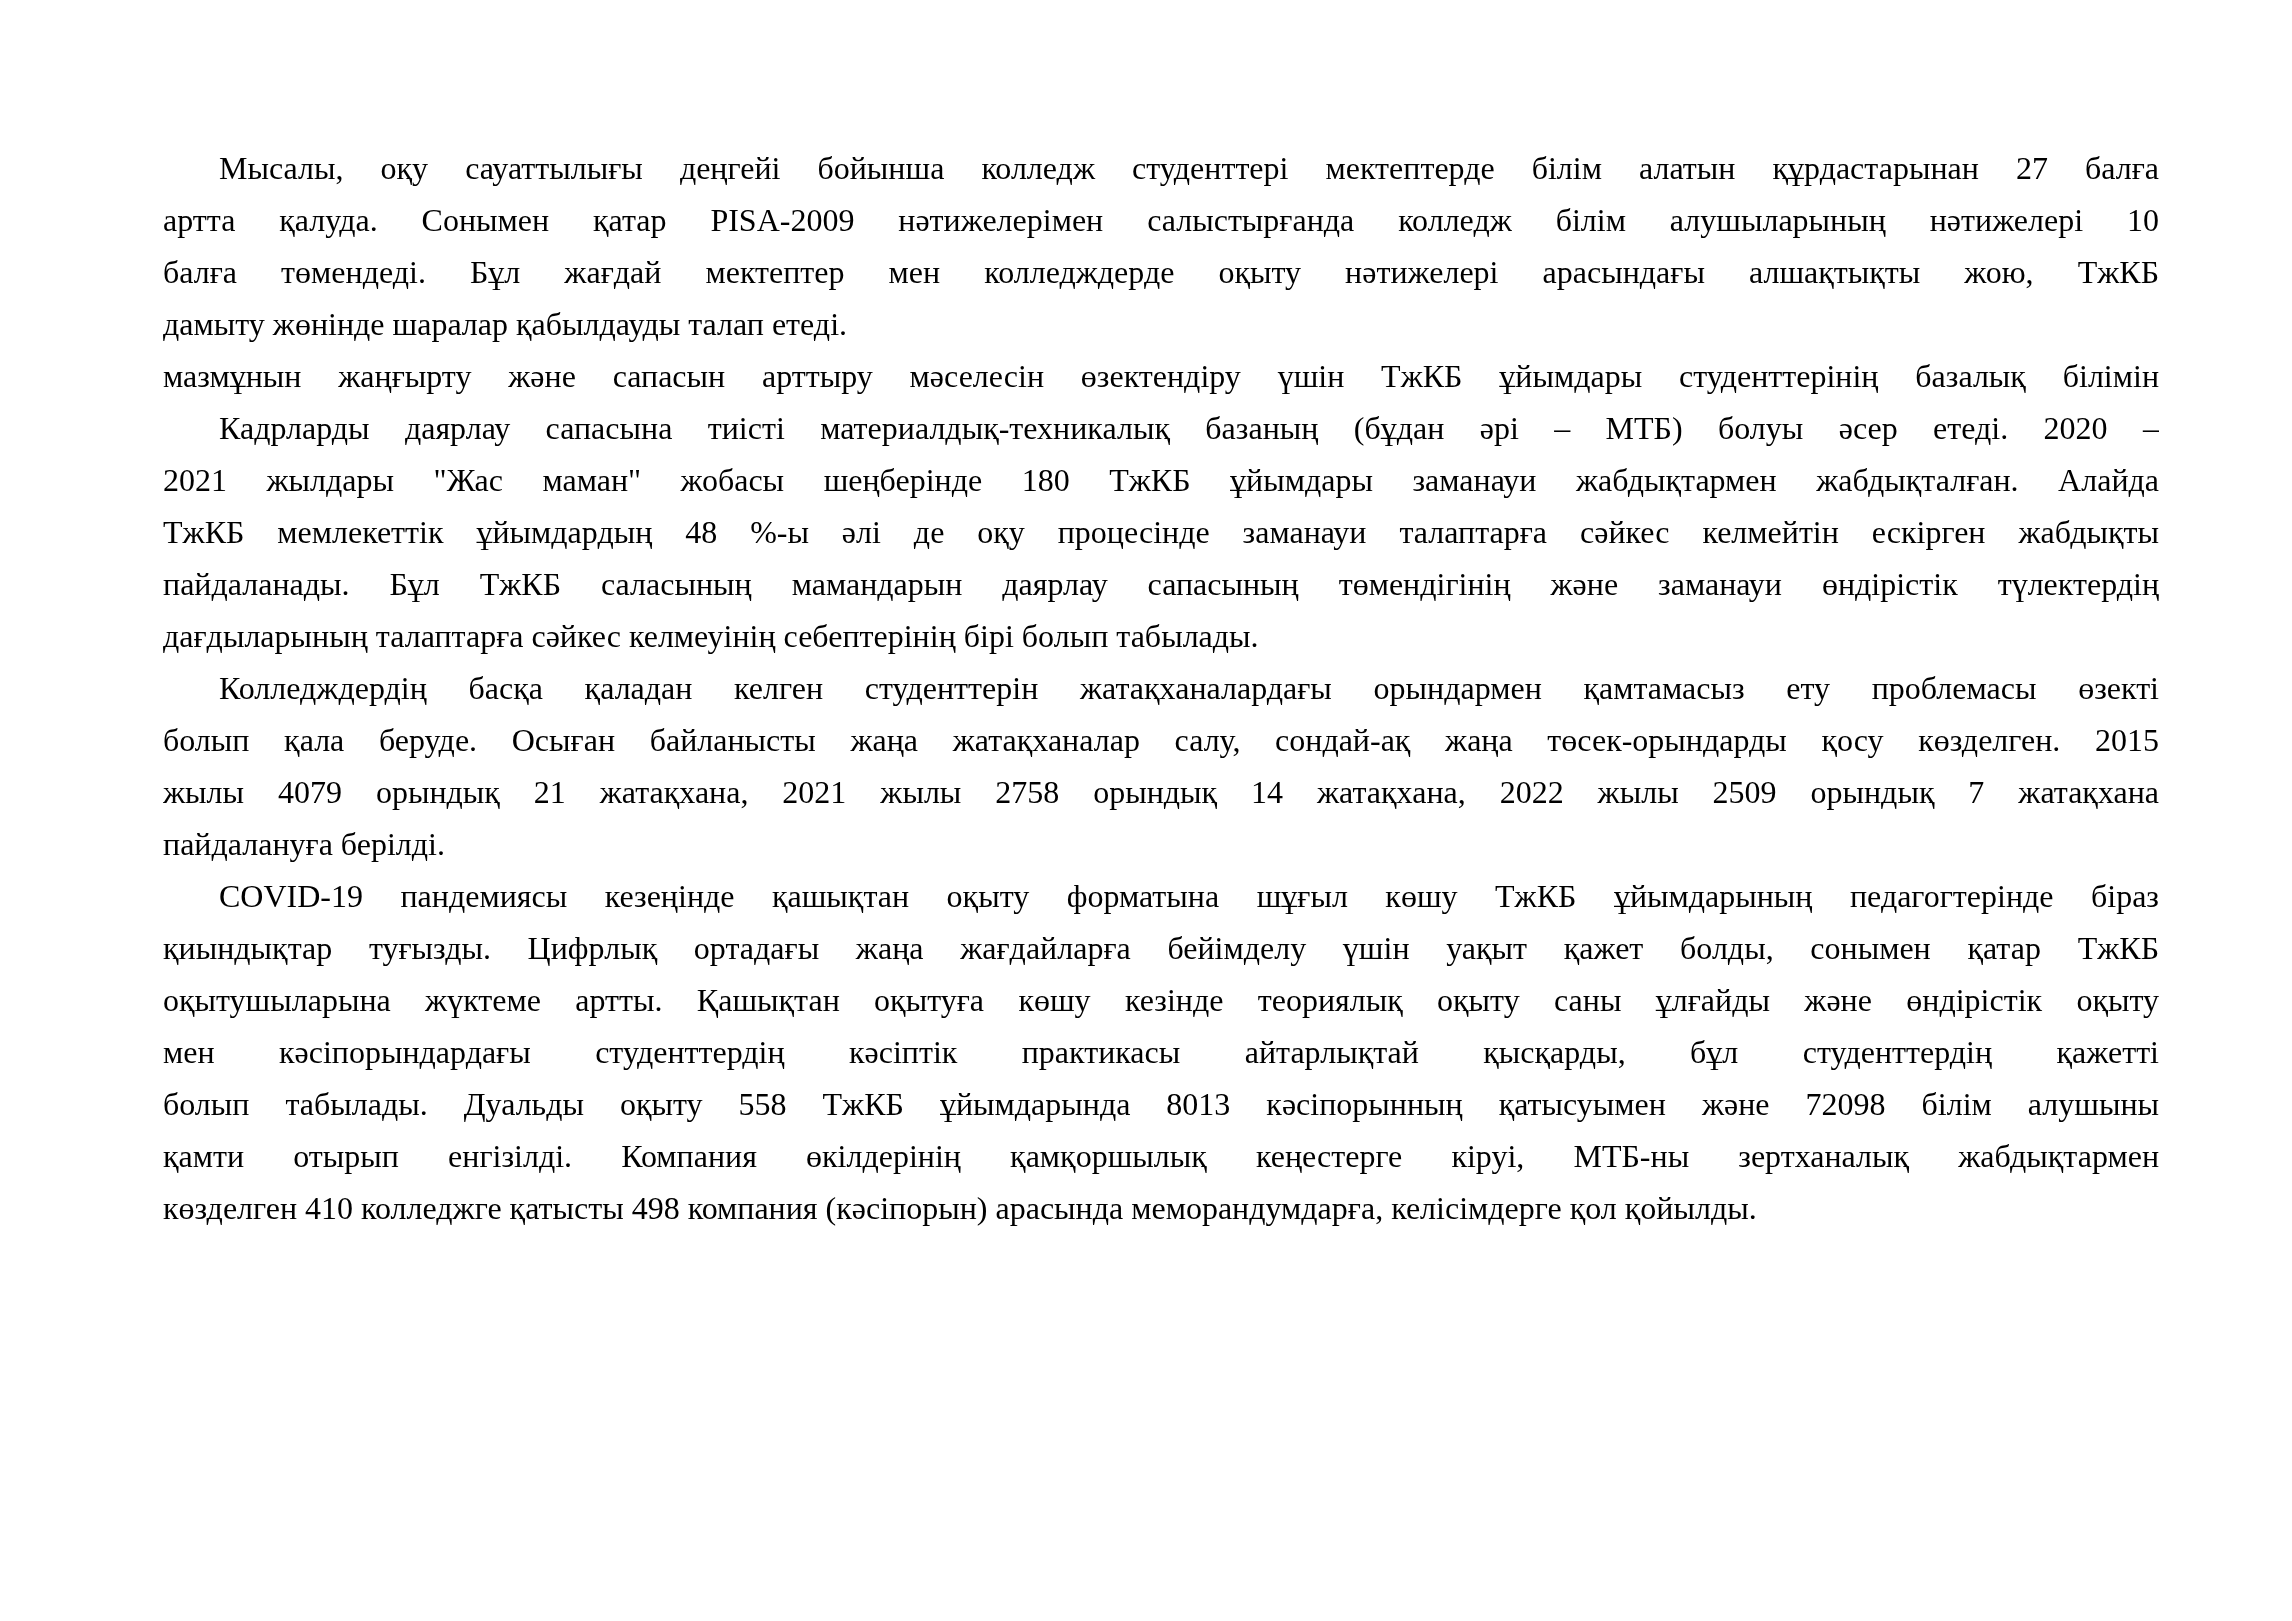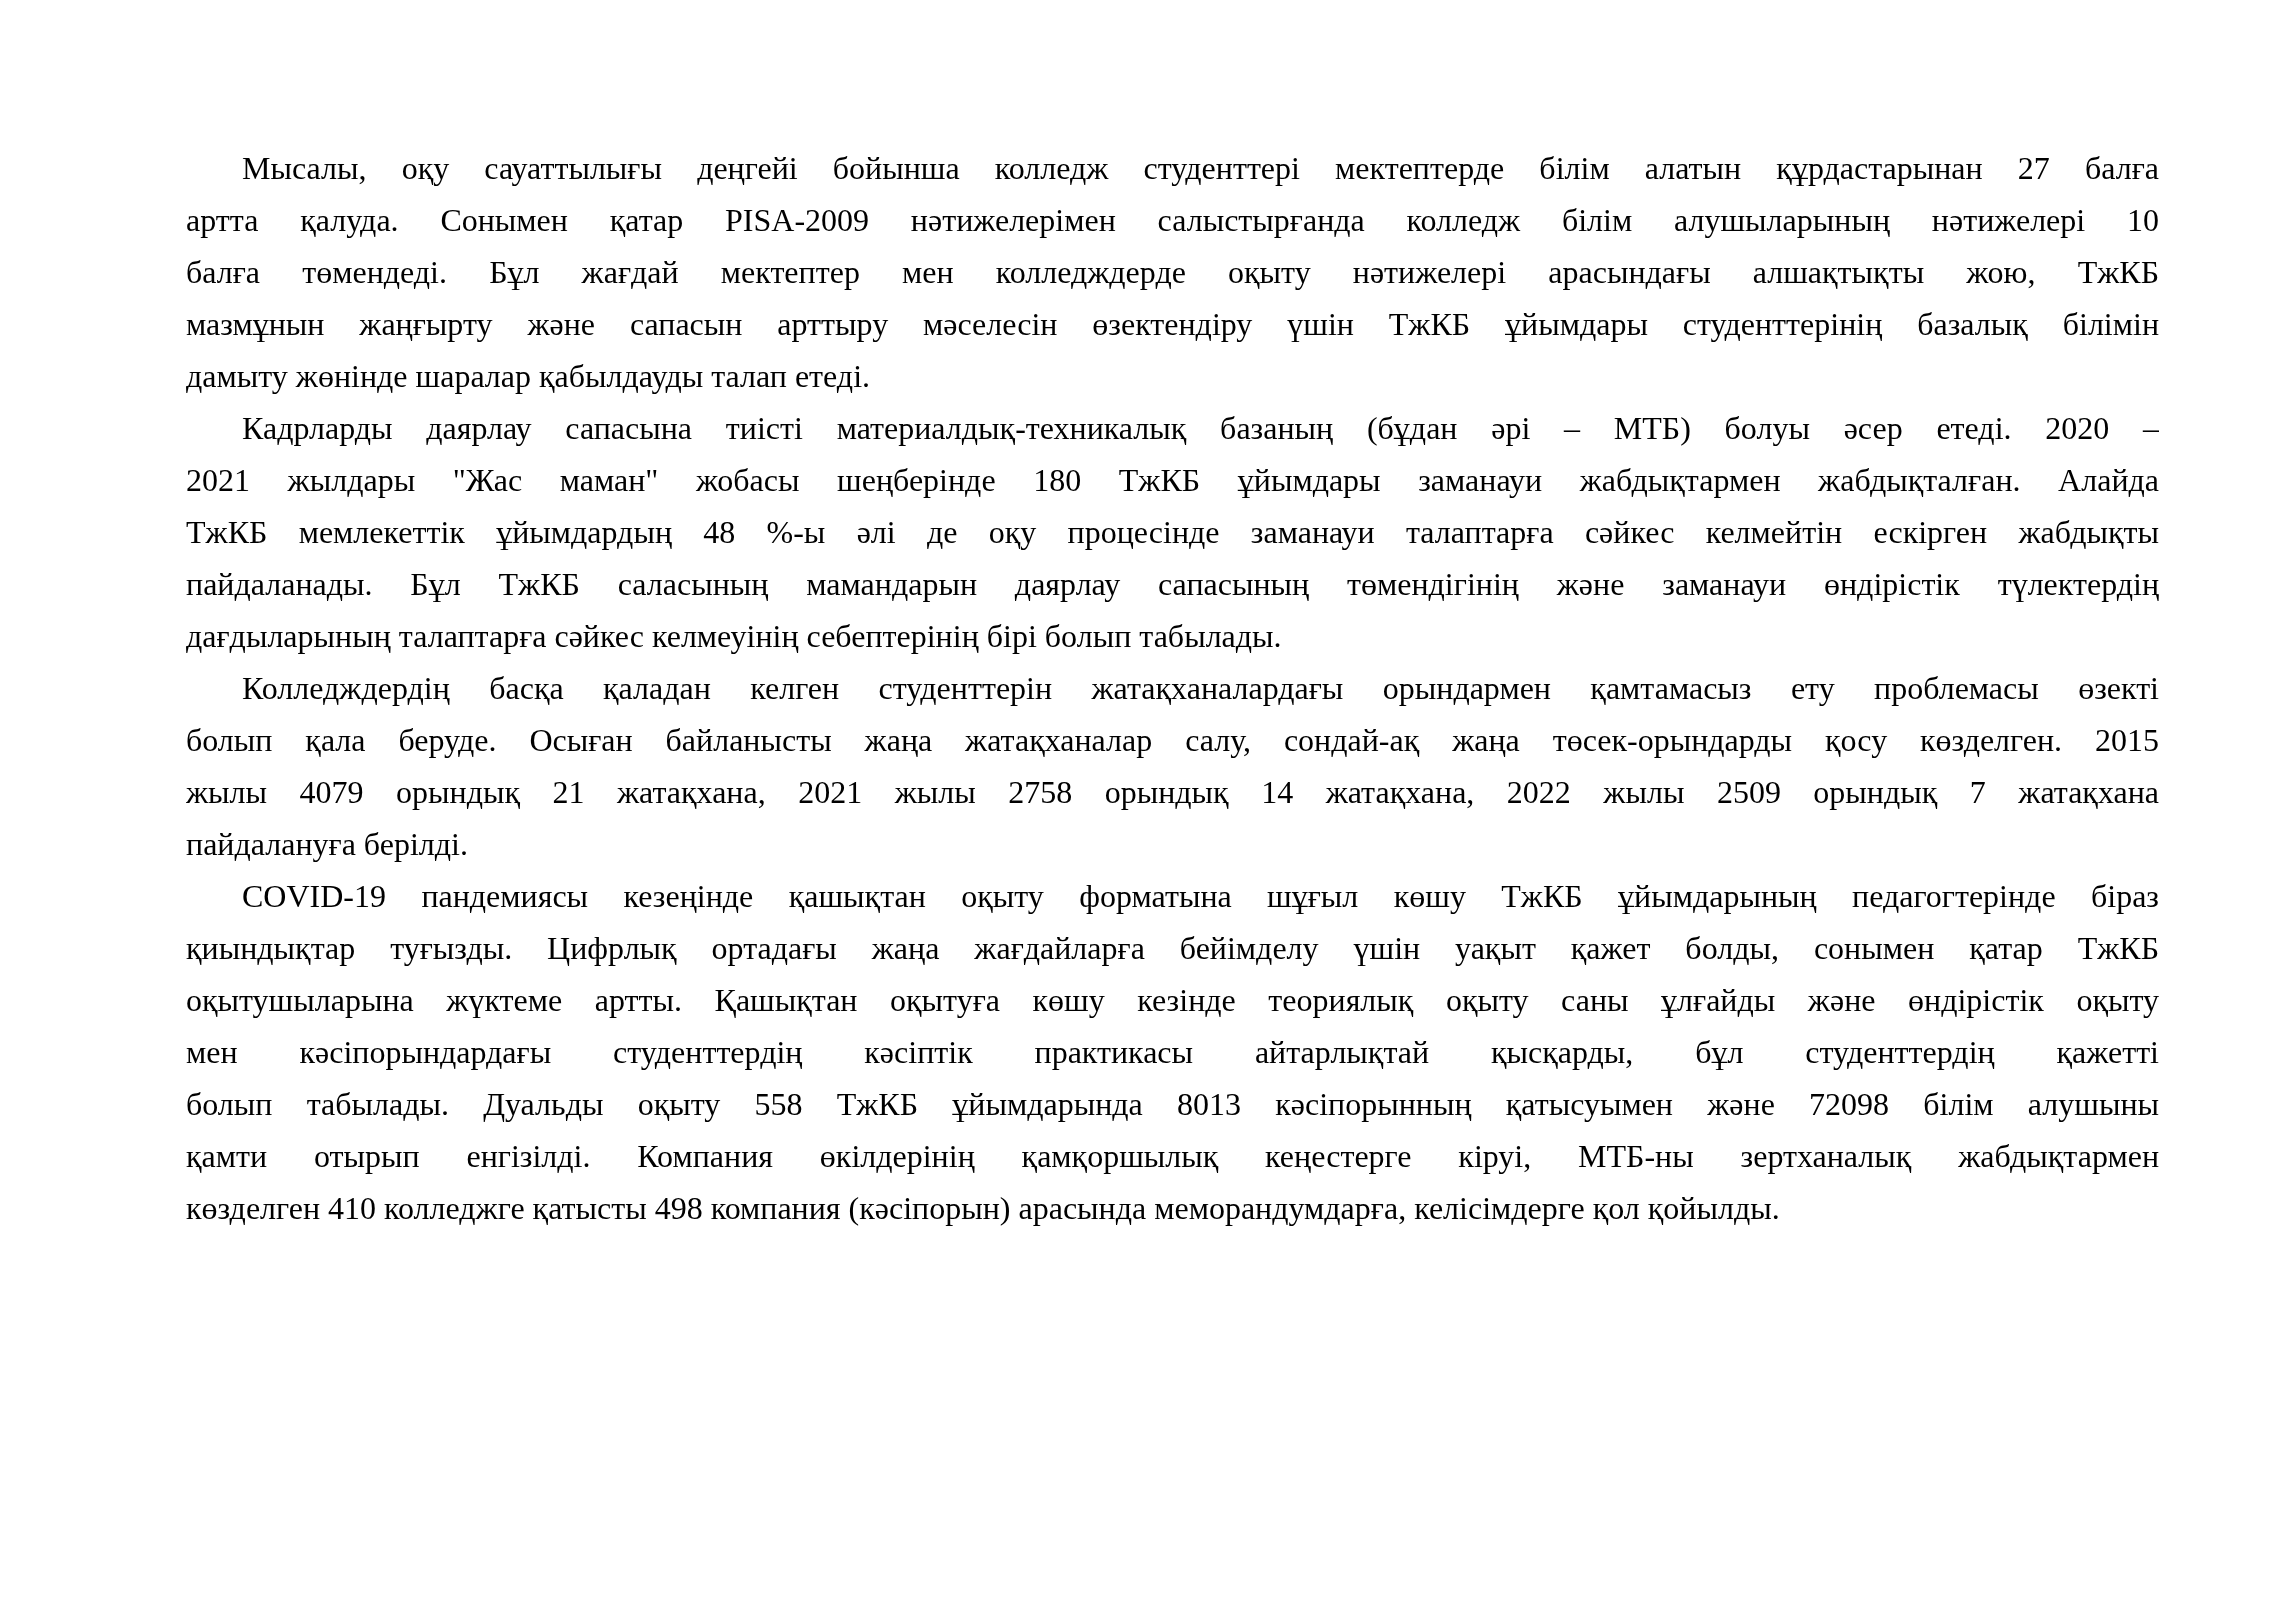--- a/index.html
+++ b/index.html
@@ -27,40 +27,39 @@
   .paragraph {
     margin: 0;
     padding: 0;
   }
   .line {
     height: 52px;
     overflow: hidden;
     text-align: justify;
     text-align-last: justify;
     white-space: normal;
-    margin-left: 23px;
   }
   .line.first {
     text-indent: 56px;
   }
   .line.last {
     text-align-last: left;
   }
 </style>
 </head>
 <body>
 
 <div class="page">
   <div class="text-block">
       <div class="paragraph">
         <div class="line first">Мысалы, оқу сауаттылығы деңгейі бойынша колледж студенттері мектептерде білім алатын құрдастарынан 27 балға</div>
         <div class="line">артта қалуда. Сонымен қатар PISA-2009 нәтижелерімен салыстырғанда колледж білім алушыларының нәтижелері 10</div>
         <div class="line">балға төмендеді. Бұл жағдай мектептер мен колледждерде оқыту нәтижелері арасындағы алшақтықты жою, ТжКБ</div>
+        <div class="line last">дамыту жөнінде шаралар қабылдауды талап етеді.</div>
         <div class="line">мазмұнын жаңғырту және сапасын арттыру мәселесін өзектендіру үшін ТжКБ ұйымдары студенттерінің базалық білімін</div>
-        <div class="line last">дамыту жөнінде шаралар қабылдауды талап етеді.</div>
       </div>
       <div class="paragraph">
         <div class="line first">Кадрларды даярлау сапасына тиісті материалдық-техникалық базаның (бұдан әрі – МТБ) болуы әсер етеді. 2020 –</div>
         <div class="line">2021 жылдары "Жас маман" жобасы шеңберінде 180 ТжКБ ұйымдары заманауи жабдықтармен жабдықталған. Алайда</div>
         <div class="line">ТжКБ мемлекеттік ұйымдардың 48 %-ы әлі де оқу процесінде заманауи талаптарға сәйкес келмейтін ескірген жабдықты</div>
         <div class="line">пайдаланады. Бұл ТжКБ саласының мамандарын даярлау сапасының төмендігінің және заманауи өндірістік түлектердің</div>
         <div class="line last">дағдыларының талаптарға сәйкес келмеуінің себептерінің бірі болып табылады.</div>
       </div>
       <div class="paragraph">
         <div class="line first">Колледждердің басқа қаладан келген студенттерін жатақханалардағы орындармен қамтамасыз ету проблемасы өзекті</div>

